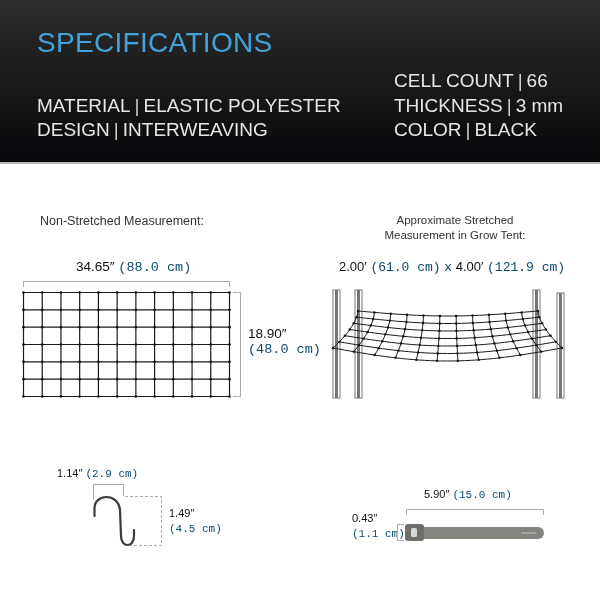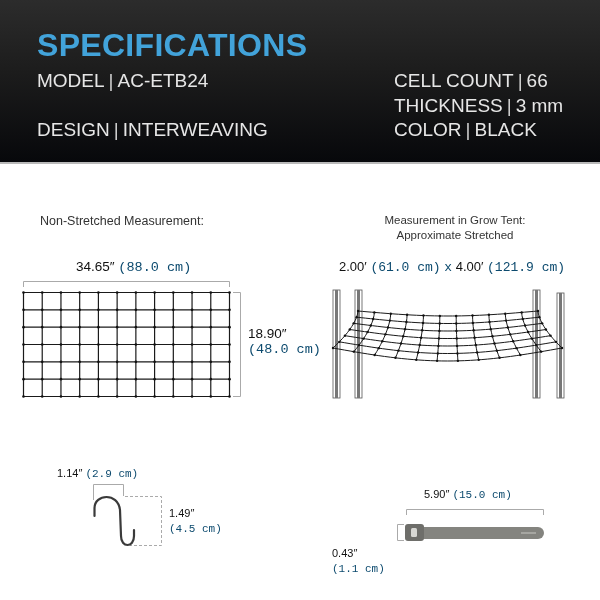--- a/index.html
+++ b/index.html
@@ -1,35 +1,35 @@
 <!DOCTYPE html>
 <html><head>
 <meta charset="utf-8">
 <style>
   html,body{margin:0;padding:0;background:#fff;}
   body{width:600px;height:600px;position:relative;overflow:hidden;font-family:"Liberation Sans","DejaVu Sans",sans-serif;}
   .header{position:absolute;left:0;top:0;width:600px;height:162px;background:linear-gradient(180deg,#2c2c2c 0%,#1c1c1c 45%,#07080b 100%);border-bottom:2px solid #b9b9b9;}
-  .title{position:absolute;left:37px;top:27px;font-size:32px;color:#42a3da;letter-spacing:0.3px;font-weight:bold;white-space:nowrap;}
+  .title{position:absolute;left:37px;top:27px;font-size:28px;color:#42a3da;letter-spacing:0.3px;font-weight:normal;white-space:nowrap;}
   .spec{position:absolute;font-size:19px;color:#e6e6e6;white-space:nowrap;line-height:22px;}
   .spec .sep{color:#d0d0d0;padding:0 4px;}
   .lbl{position:absolute;font-size:12.5px;color:#333;white-space:nowrap;text-align:right;}
   .ctr{text-align:center;line-height:15px;}
   .dim{position:absolute;font-size:11px;color:#222;white-space:nowrap;line-height:16px;}
   .dim b{font-weight:normal;color:#111;}
   .dim .cm{color:#0c4a6e;font-family:Liberation Mono, monospace;}
   svg{position:absolute;left:0;top:0;}
 </style>
 </head>
 <body>
 
 <div class="header">
   <div class="title">SPECIFICATIONS</div>
 
-  <div class="spec" style="left:37px;top:70px;">
-    <span>MODEL</span><span class="sep">|</span><span>AC-ETB24</span>
+  <div class="spec" style="left:37px;top:95px;">
+    <span>MATERIAL</span><span class="sep">|</span><span>ELASTIC POLYESTER</span>
   </div>
   <div class="spec" style="left:37px;top:119px;">
     <span>DESIGN</span><span class="sep">|</span><span>INTERWEAVING</span>
   </div>
 
   <div class="spec" style="left:394px;top:70px;">
     <span>CELL COUNT</span><span class="sep">|</span><span>66</span>
   </div>
   <div class="spec" style="left:394px;top:95px;">
     <span>THICKNESS</span><span class="sep">|</span><span>3 mm</span>
@@ -42,39 +42,39 @@
 <div class="lbl" style="left:40px;top:214px;">Non-Stretched Measurement:</div>
 <div class="dim" style="left:76px;top:259px;font-size:13.5px;">
   <b>34.65″</b> <span class="cm">(88.0 cm)</span>
 </div>
 <div class="dim" style="left:248px;top:326px;font-size:13.5px;">
   <div><b>18.90″</b></div>
   <div class="cm">(48.0 cm)</div>
 </div>
 
 <div class="lbl ctr" style="left:340px;top:213px;width:230px;font-size:11.5px;">
+  <div>Approximate Stretched</div>
   <div>Measurement in Grow Tent:</div>
-  <div>Approximate Stretched</div>
 </div>
 <div class="dim" style="left:339px;top:259px;font-size:13px;">
   <b>2.00′</b> <span class="cm">(61.0 cm)</span> <span class="cm">x</span> <b>4.00′</b> <span class="cm">(121.9 cm)</span>
 </div>
 
 <div class="dim" style="left:57px;top:465px;">
   <b>1.14″</b> <span class="cm">(2.9 cm)</span>
 </div>
 <div class="dim" style="left:169px;top:505px;">
   <div><b>1.49″</b></div>
   <div class="cm">(4.5 cm)</div>
 </div>
 
 <div class="dim" style="left:424px;top:486px;">
   <b>5.90″</b> <span class="cm">(15.0 cm)</span>
 </div>
-<div class="dim" style="left:332px;top:510px;margin-top:35px;">
+<div class="dim" style="left:352px;top:510px;">
   <div><b>0.43″</b></div>
   <div class="cm">(1.1 cm)</div>
 </div>
 
 <svg width="600" height="600" viewBox="0 0 600 600">
 
   <g stroke="#aaa" fill="none" stroke-width="1">
     <path d="M23.5 287 V281.5 H229.5 V287"></path>
   </g>
 

